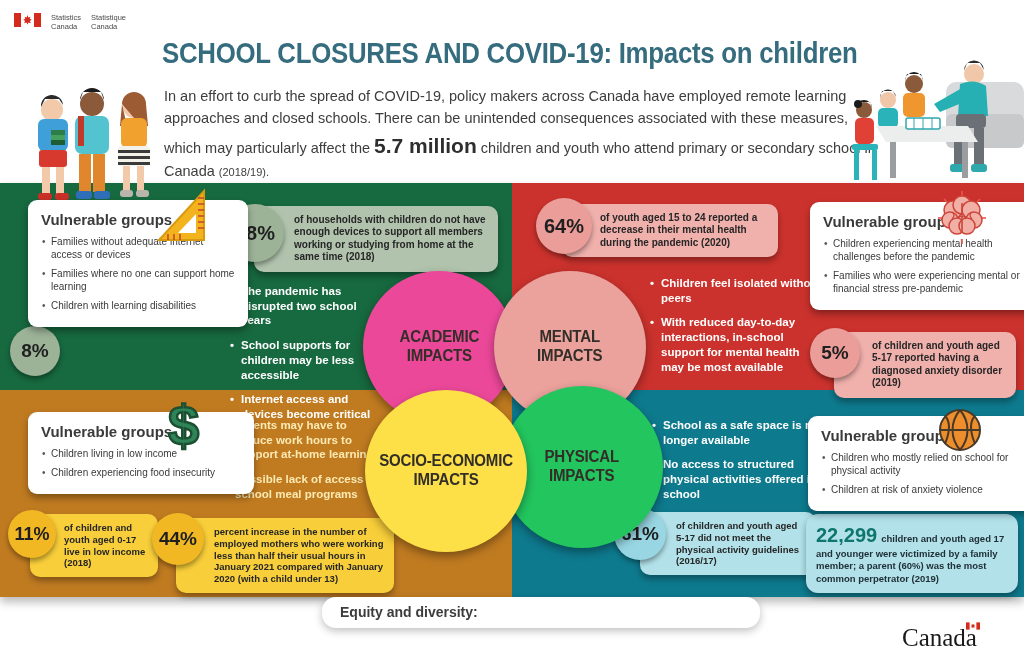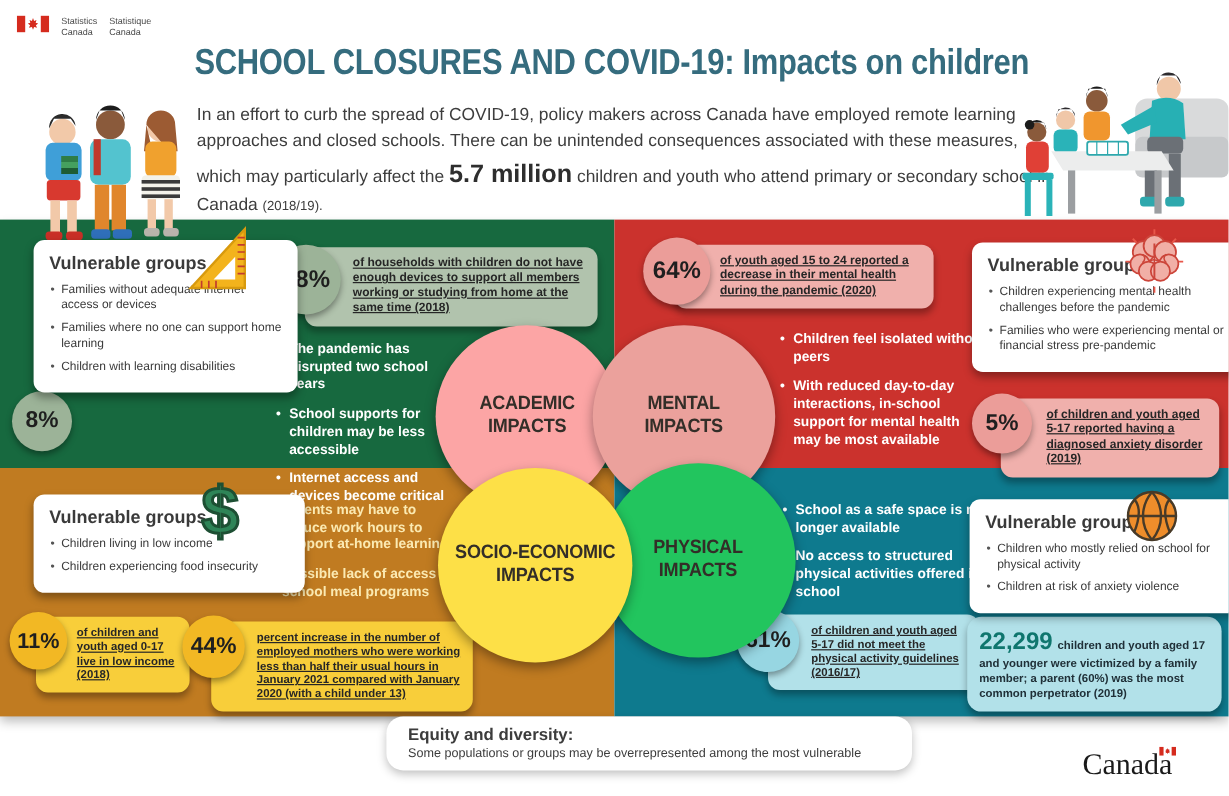--- a/index.html
+++ b/index.html
@@ -29,37 +29,37 @@
   .card-list li::before{content:"\2022";position:absolute;left:1px;color:#555;}
   
   .qlist{position:absolute;margin:0;padding:0;list-style:none;font-size:11.5px;font-weight:bold;
          color:#ffffff;line-height:1.28;z-index:4;}
   .qlist li{position:relative;padding-left:11px;margin-bottom:10px;}
   .qlist li::before{content:"\2022";position:absolute;left:0;}
   .qlist.cream{color:#fbeab2;}
   
   .badge{position:absolute;z-index:5;}
   .badge-rect{position:absolute;border-radius:10px;box-shadow:0 4px 6px rgba(0,0,0,.33);
-              font-size:10px;font-weight:bold;color:#262626;line-height:1.24;text-decoration:underline;}
+              font-size:10px;font-weight:bold;color:#262626;line-height:1.24;}
   .badge-rect .inner{display:block;padding:8px 9px 8px 40px;}
   .badge-rect.tight{font-size:9.5px;}
   .badge-circle{position:absolute;border-radius:50%;display:flex;align-items:center;justify-content:center;
                 font-weight:bold;color:#1f1f1f;box-shadow:0 3px 5px rgba(0,0,0,.38);z-index:2;}
   .sage .badge-circle{background:#9cb398;}  .sage .badge-rect{background:#b1c3ad;}
   .pink .badge-circle{background:#eb9d99;}  .pink .badge-rect{background:#f0b0ac;}
   .gold .badge-circle{background:#f2b824;}  .gold .badge-rect{background:#f8ce3a;}
   .sky  .badge-circle{background:#97d6e2;}  .sky  .badge-rect{background:#b2e1e9;}
   .plain-badge{position:absolute;background:#b2e1e9;border-radius:12px;box-shadow:0 4px 6px rgba(0,0,0,.33);
                padding:8px 10px;font-size:9.5px;font-weight:bold;color:#203038;line-height:1.3;z-index:5;}
   .plain-badge .big{font-size:20px;font-weight:bold;color:#0f766e;margin-right:4px;}
   
   .venn{position:absolute;border-radius:50%;display:flex;align-items:center;justify-content:center;
         text-align:center;font-weight:bold;color:#332e28;box-shadow:0 4px 10px rgba(0,0,0,.38);}
   .venn .lbl{font-size:16px;line-height:1.18;letter-spacing:-0.2px;transform:scaleX(.94);}
-  .v-academic{left:363px;top:271px;width:152px;height:152px;background:#fca5a5;z-index:10;}
+  .v-academic{left:363px;top:271px;width:152px;height:152px;background:#ec4899;z-index:10;}
   .v-mental{left:494px;top:271px;width:152px;height:152px;background:#eba19c;z-index:11;}
   .v-physical{left:501px;top:386px;width:162px;height:162px;background:#22c55e;z-index:12;}
   .v-socio{left:365px;top:390px;width:162px;height:162px;background:#fde047;z-index:13;}
   
   .icon-abs{position:absolute;z-index:7;}
   .dollar{font-size:56px;font-weight:bold;color:#2e8457;-webkit-text-stroke:2.5px #1d4f33;
           font-family:"Liberation Sans",sans-serif;line-height:1;}
   
   .equity{position:absolute;left:322px;top:597px;width:402px;background:#ffffff;border-radius:14px;
           box-shadow:0 3px 8px rgba(0,0,0,.25);padding:7px 18px 8px 18px;z-index:8;}
@@ -373,21 +373,20 @@
   </div>
   <div class="venn v-socio">
     <div class="lbl">
         <span style="display:block">SOCIO-ECONOMIC</span>
         <span style="display:block">IMPACTS</span>
       </div>
   </div>
 
   <div class="equity">
     <h3>Equity and diversity:</h3>
-    <p>Some populations or groups may be overrepresented among the most vulnerable</p>
   </div>
 
   <div class="wordmark">
     <span>Canada</span>
     <svg width="14" height="8" viewBox="0 0 27 14">
       <rect x="0" y="0" width="7" height="14" fill="#d52b1e"></rect>
       <rect x="20" y="0" width="7" height="14" fill="#d52b1e"></rect>
       <polygon points="13.5,2 14.4,4.4 16.4,3.7 15.7,5.9 17.8,6.6 15.9,8 16.9,10.2 14.4,9.6 13.5,11.8 12.6,9.6 10.1,10.2 11.1,8 9.2,6.6 11.3,5.9 10.6,3.7 12.6,4.4" fill="#d52b1e"></polygon>
     </svg>
   </div>

